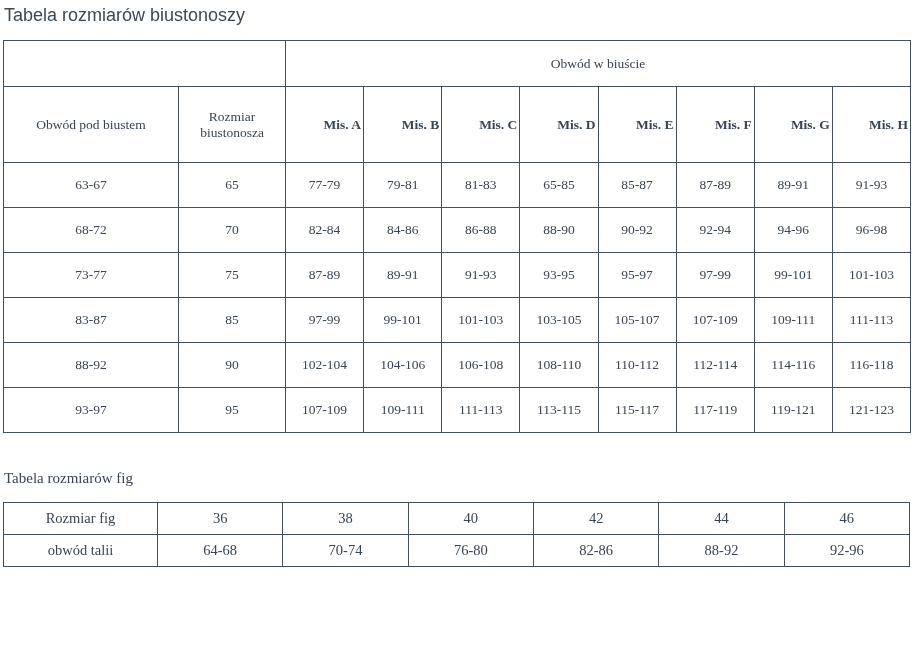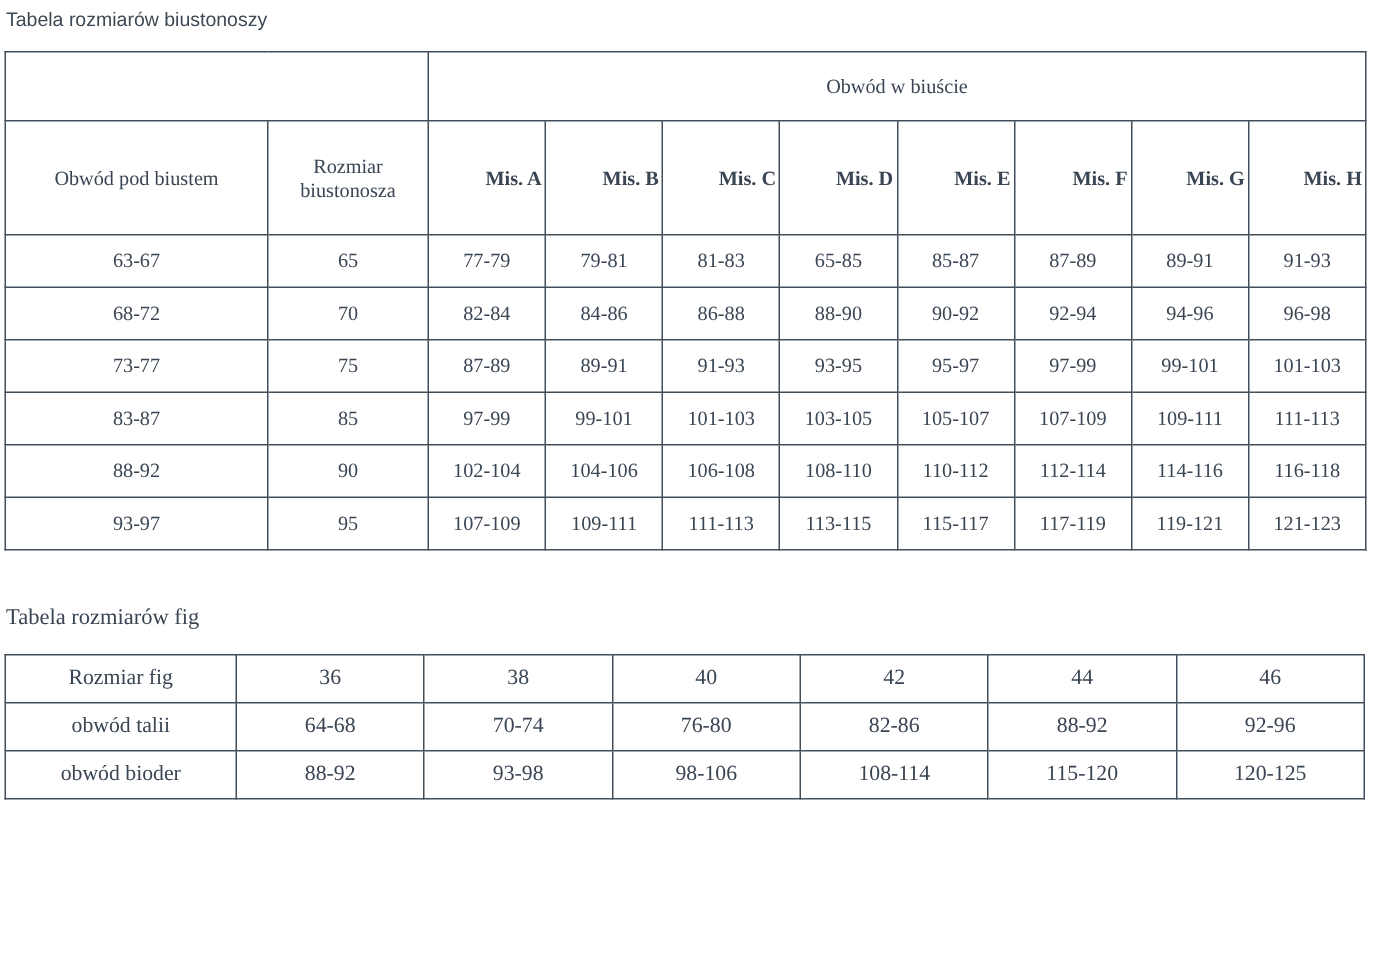--- a/index.html
+++ b/index.html
@@ -9,21 +9,21 @@
     width: 915px;
     height: 645px;
     overflow: hidden;
   }
   .page {
     padding: 4px 3px 0 3px;
     color: #3a4553;
   }
   .title-sans {
     font-family: "Liberation Sans", sans-serif;
-    font-size: 13px;
+    font-size: 18px;
     color: #3d4954;
     margin: 1px 0 0 1px;
   }
   .title-serif {
     font-family: "Liberation Serif", serif;
     font-size: 15px;
     color: #3a4553;
     margin: 37px 0 0 1px;
   }
   table {
@@ -40,21 +40,21 @@
     font-weight: normal;
     padding: 0 2px;
     overflow: hidden;
   }
   .bra-table {
     width: 908px;
     margin-top: 14px;
   }
   .bra-table .span-row   { height: 46px; }
   .bra-table .head-row   { height: 76px; }
-  .bra-table tbody tr    { height: 35px; }
+  .bra-table tbody tr    { height: 45px; }
   .bra-table .cup-header { font-weight: bold; text-align: right; }
   .col-underbust { width: 175px; }
   .col-brasize   { width: 107px; }
   .fig-table {
     width: 907px;
     margin-top: 15px;
     font-size: 14.5px;
   }
   .fig-table tr { height: 32px; }
   .fig-table .col-label { width: 154px; }
@@ -197,25 +197,16 @@
         </tr>
         <tr>
           <td>obwód talii</td>
           <td>64-68</td>
           <td>70-74</td>
           <td>76-80</td>
           <td>82-86</td>
           <td>88-92</td>
           <td>92-96</td>
         </tr>
-        <tr>
-          <td>obwód bioder</td>
-          <td>88-92</td>
-          <td>93-98</td>
-          <td>98-106</td>
-          <td>108-114</td>
-          <td>115-120</td>
-          <td>120-125</td>
-        </tr>
       </tbody>
   </table>
 
 </div>
 
 </body></html>

